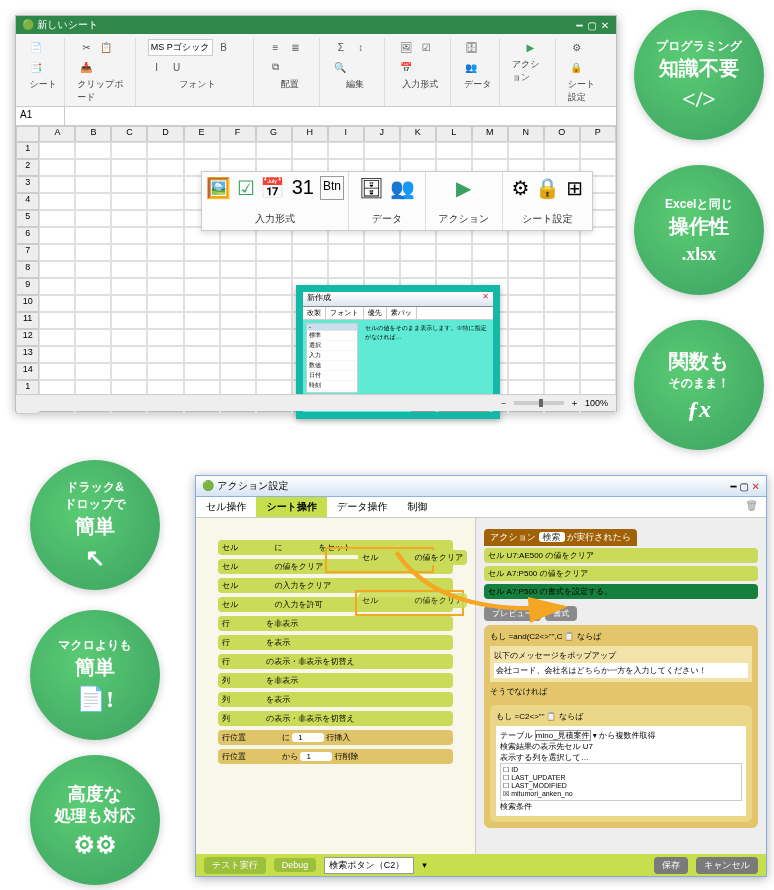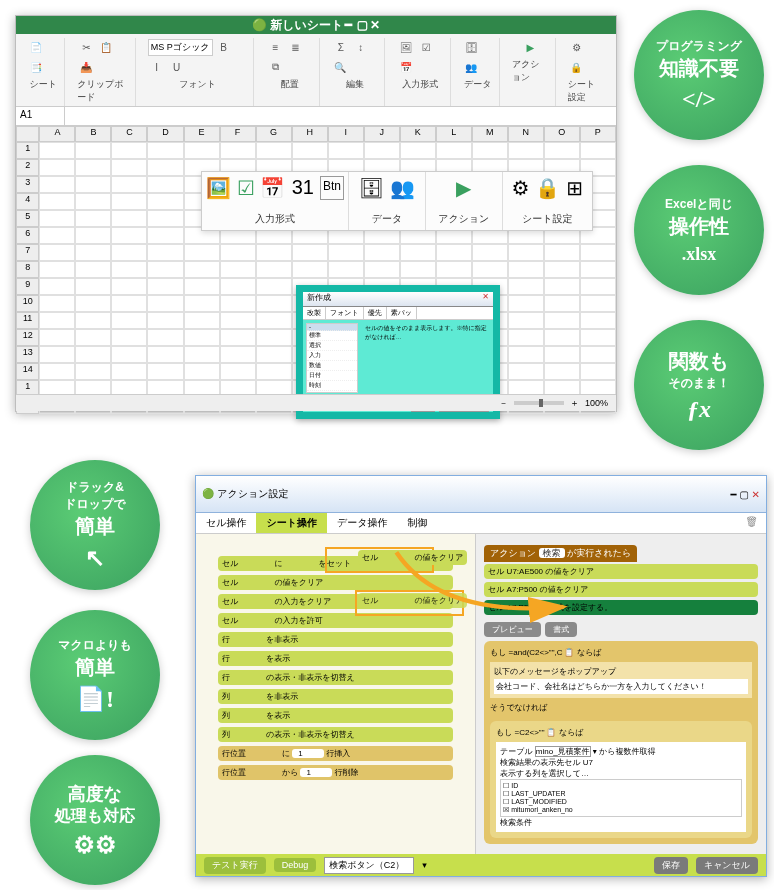--- a/index.html
+++ b/index.html
@@ -2,21 +2,21 @@
 <html><head>
 <meta charset="utf-8">
 <style>
   body{margin:0;background:#fff;font-family:"Meiryo","MS PGothic",sans-serif;width:774px;height:890px;position:relative;}
   .badge{position:absolute;width:130px;height:130px;border-radius:50%;background:radial-gradient(circle at 40% 40%,#5bcc75,#3aa05f);color:#fff;text-align:center;display:flex;flex-direction:column;justify-content:center;box-shadow:0 2px 8px rgba(0,0,0,.2);font-weight:bold;}
   .badge .l1{font-size:12px;}
   .badge .l2{font-size:20px;font-weight:bold;}
   .badge .glyph{font-size:24px;margin-top:4px;font-family:serif;}
   
   .excel-window{position:absolute;left:15px;top:15px;width:600px;height:395px;background:#fff;border:1px solid #bdbdbd;box-shadow:0 2px 10px rgba(0,0,0,.3);}
-  .excel-title{background:#30874a;color:#fff;height:18px;font-size:12px;display:flex;align-items:center;padding:0 6px;justify-content:center;font-weight:bold;}
+  .excel-title{background:#30874a;color:#fff;height:18px;font-size:10px;display:flex;align-items:center;padding:0 6px;justify-content:space-between;}
   .excel-title .wbtns span{display:inline-block;width:10px;text-align:center;}
   .ribbon{background:#f4f4f4;border-bottom:1px solid #ccc;display:flex;padding:4px 6px 0;gap:6px;}
   .rgrp{display:flex;flex-direction:column;align-items:center;border-right:1px solid #ddd;padding:0 6px 2px;}
   .rgrp:last-child{border-right:none;}
   .rgrp .icons{display:flex;flex-wrap:wrap;gap:2px;align-items:center;}
   .ico{width:16px;height:16px;display:flex;align-items:center;justify-content:center;font-size:10px;color:#555;border:1px solid transparent;}
   .rgrp .lbl{font-size:9px;color:#444;margin-top:2px;}
   .fontsel{font-size:9px;border:1px solid #ccc;background:#fff;padding:1px 2px;}
   .fbar{display:flex;border-bottom:1px solid #ccc;font-size:10px;}
   .namebox{width:40px;border-right:1px solid #ccc;padding:2px 4px;}
@@ -42,21 +42,21 @@
   .dlg .dtabs span{padding:1px 4px;border-right:1px solid #ccc;}
   .dlg .dbody{display:flex;height:76px;}
   .dlg .dlist{width:50px;background:#fff;border:1px solid #ccc;margin:3px;font-size:6px;overflow:hidden;}
   .dlg .dlist div{padding:0 2px;border-bottom:1px dotted #eee;}
   .dlg .dlist .sel{background:#cde;}
   .dlg .dmsg{flex:1;font-size:6px;padding:4px;}
   .dlg .dbtns{display:flex;justify-content:flex-end;gap:4px;padding:2px 4px;}
   .dlg .dbtns span{border:1px solid #999;background:#f0f0f0;font-size:7px;padding:1px 6px;}
   
   .action-window{position:absolute;left:195px;top:475px;width:570px;height:400px;background:#f0f0f0;border:1px solid #82aee0;box-shadow:0 2px 10px rgba(0,0,0,.3);}
-  .action-title{background:linear-gradient(#fff,#d6e4f5);height:20px;font-size:10px;display:flex;align-items:center;justify-content:space-between;padding:8px 6px;border-bottom:1px solid #8fb2dc;}
+  .action-title{background:linear-gradient(#fff,#d6e4f5);height:20px;font-size:10px;display:flex;align-items:center;justify-content:space-between;padding:0 6px;border-bottom:1px solid #8fb2dc;}
   .atabs{display:flex;background:#fff;border-bottom:1px solid #ccc;font-size:10px;}
   .atabs span{padding:3px 10px;}
   .atabs .active{background:#c7df4c;font-weight:bold;}
   .abody{display:flex;height:342px;}
   .apal{width:235px;background:#f9f7ea;overflow:hidden;padding:22px;display:flex;flex-direction:column;gap:4px;border-right:1px solid #ccc;}
   .block{background:#c9db58;border-radius:4px;font-size:8px;padding:2px 4px;display:flex;align-items:center;gap:2px;flex-wrap:wrap;}
   .block .slot{background:#fff;border-radius:3px;padding:0 6px;min-width:20px;display:inline-block;}
   .block.manila{background:#e0c469;}
   .block.teal{background:#15803d;}
   .acanvas{flex:1;background:#eee;padding:8px;position:relative;overflow:hidden;}

